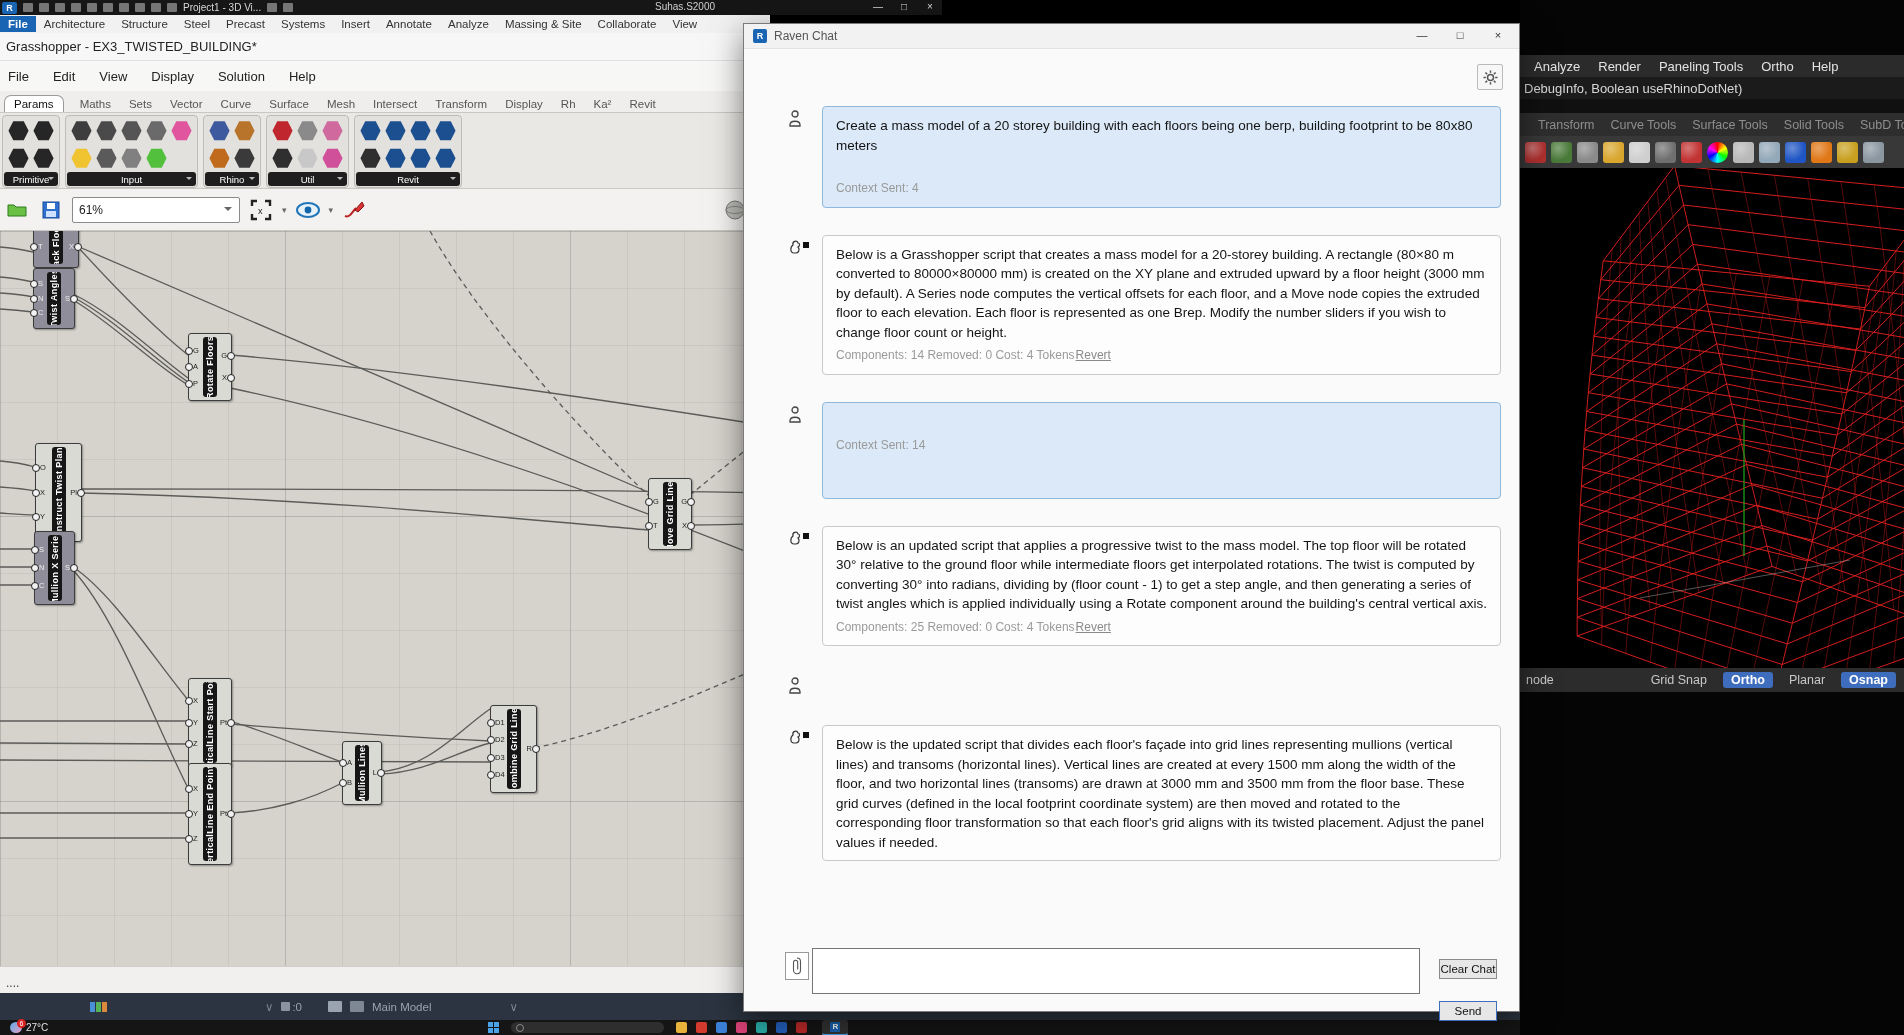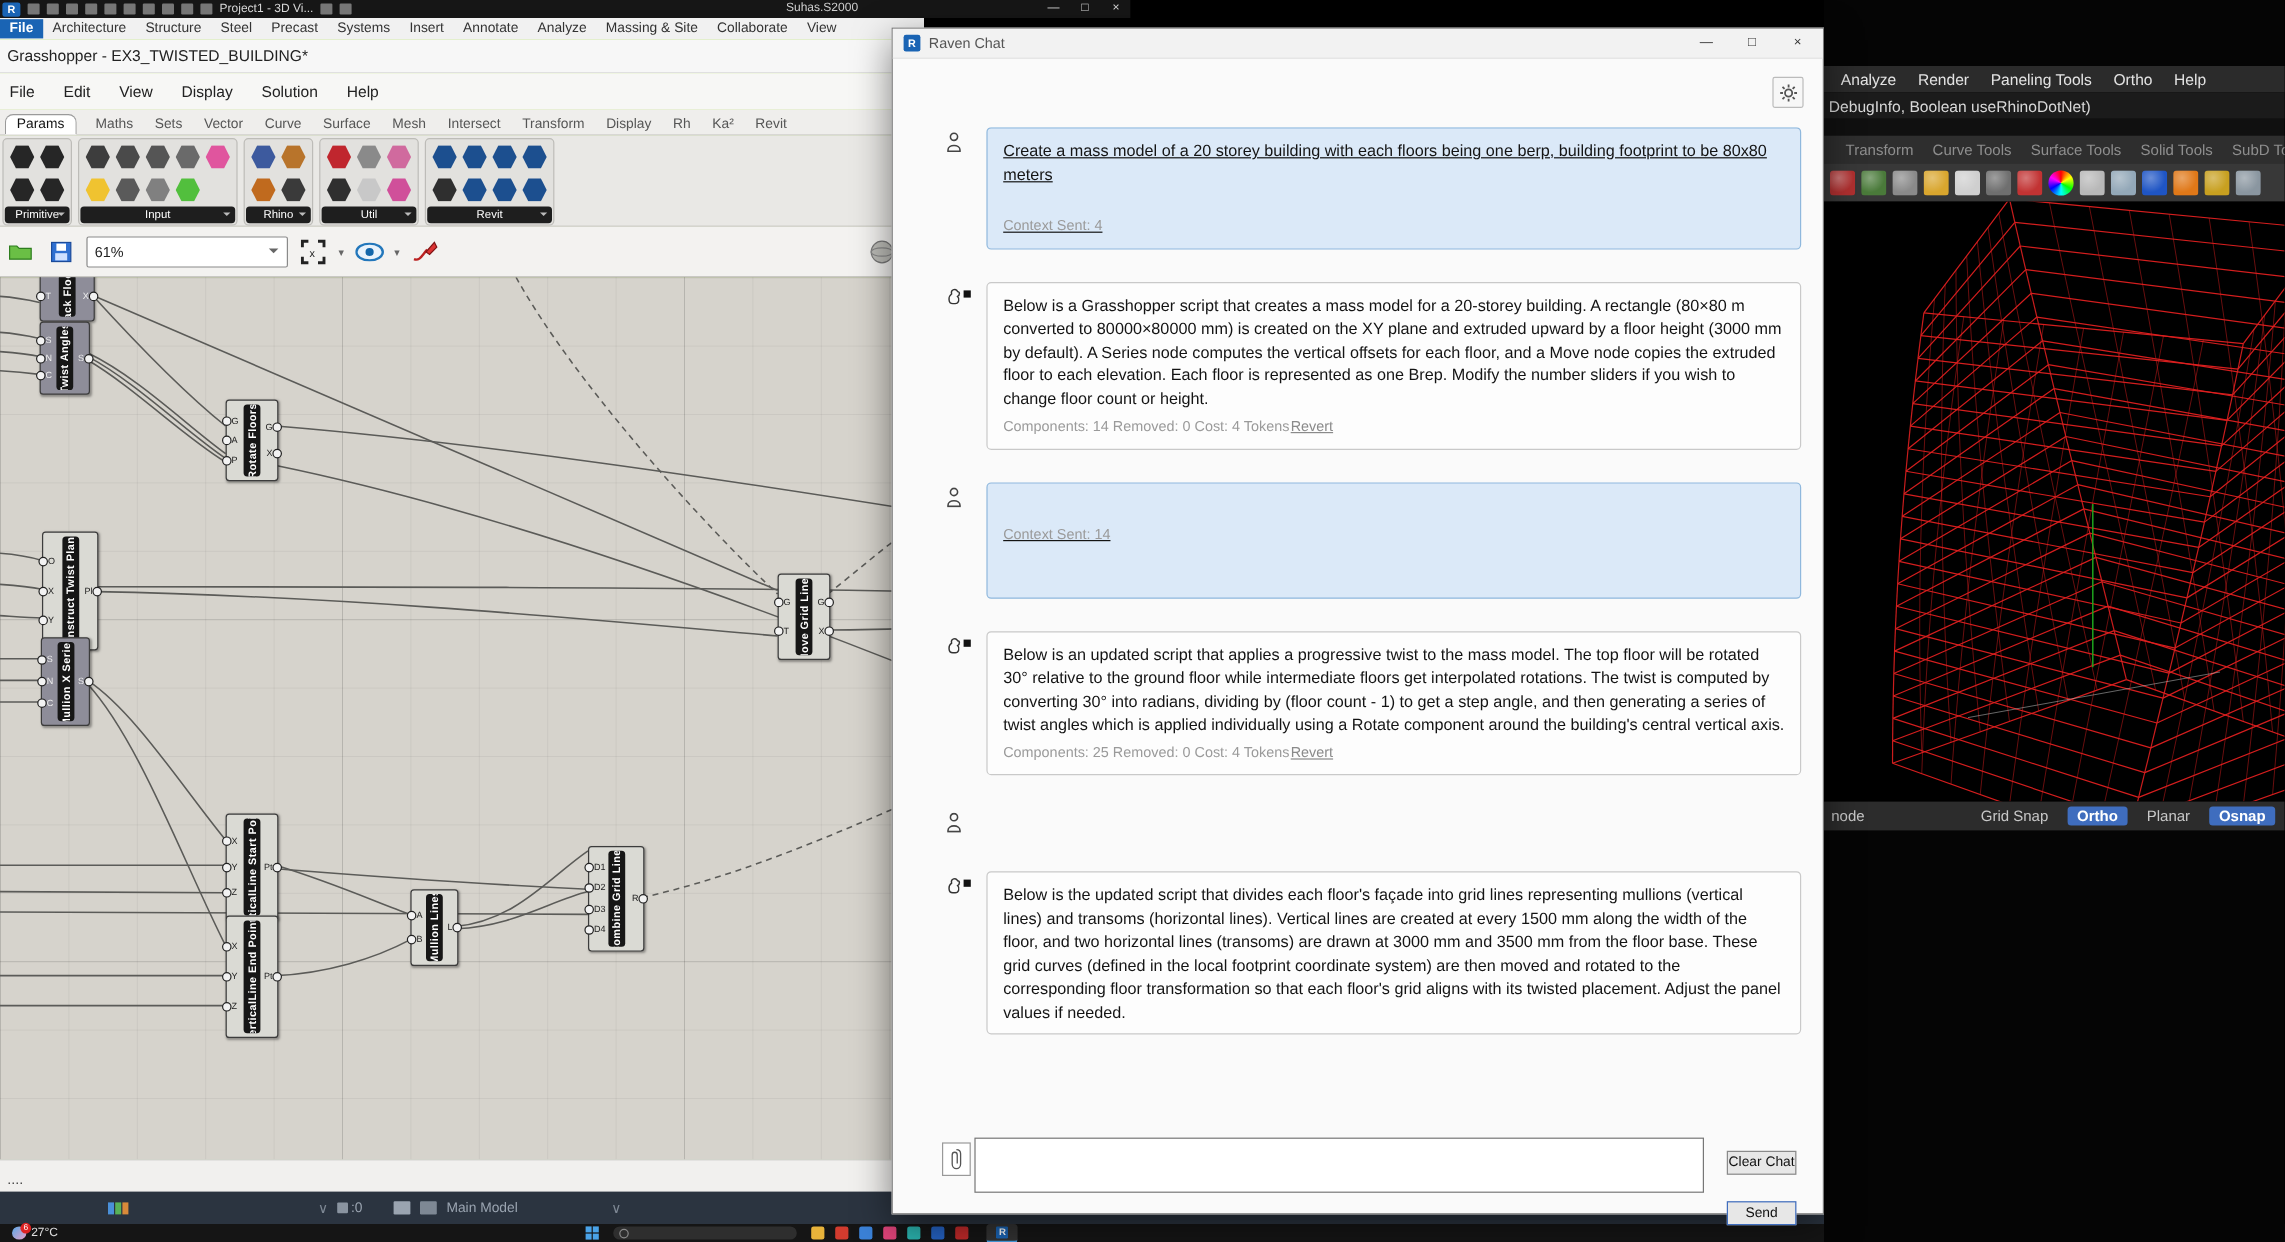--- a/index.html
+++ b/index.html
@@ -78,21 +78,21 @@
   #chat-title{height:24px;background:#f2f2f2;border-bottom:1px solid #e3e3e3;display:flex;align-items:center;padding-left:9px;gap:7px;}
   #chat-title .t{font-size:12px;color:#555;}
   .cicon{width:14px;height:14px;background:#1a64b4;color:#fff;font-weight:bold;font-size:9px;border-radius:2px;display:flex;align-items:center;justify-content:center;}
   .cctl{position:absolute;top:0;width:38px;height:23px;text-align:center;line-height:22px;color:#333;font-size:11px;}
   #gear{position:absolute;right:16px;top:40px;width:24px;height:24px;border:1px solid #bbb;background:#f7f7f7;border-radius:2px;
         display:flex;align-items:center;justify-content:center;}
   #msgs{position:absolute;left:10px;top:82px;width:757px;height:828px;overflow:hidden;}
   .mrow{display:flex;margin-bottom:27px;}
   .avatar{width:34px;flex:0 0 34px;padding-left:34px;padding-top:4px;}
   .bubble{width:679px;box-sizing:border-box;border-radius:4px;padding:9px 13px 8px 13px;font-size:13.5px;color:#141414;line-height:19.5px;}
-  .bubble.user{background:#dbe9f8;border:1px solid #8fb8dd;min-height:97px;text-decoration:underline;}
+  .bubble.user{background:#dbe9f8;border:1px solid #8fb8dd;min-height:97px;}
   .bubble.assistant{background:#fdfdfd;border:1px solid #c9c9c9;}
   .meta{font-size:12px;color:#9a9a9a;margin-top:4px;}
   .bubble.user .meta{margin-top:24px;}
   .revert{color:#8a8a8a;text-decoration:underline;margin-left:1px;}
   #chat-input-area{position:absolute;left:0;top:922px;width:777px;height:66px;}
   #clipbox{position:absolute;left:41px;top:6px;width:22px;height:26px;border:1px solid #999;background:#fff;display:flex;align-items:center;justify-content:center;}
   #chat-input{position:absolute;left:68px;top:2px;width:608px;height:46px;border:1px solid #767676;background:#fff;font-size:13px;padding:4px;box-sizing:border-box;font-family:"Liberation Sans",sans-serif;}
   .chatbtn{position:absolute;left:695px;width:58px;height:20px;background:#e7e7e7;border:1px solid #8a8a8a;font-size:11.5px;color:#111;
            display:flex;align-items:center;justify-content:center;box-sizing:border-box;}
   #send{top:7px;border:1px solid #3f6dbe;margin-top:48px;}

